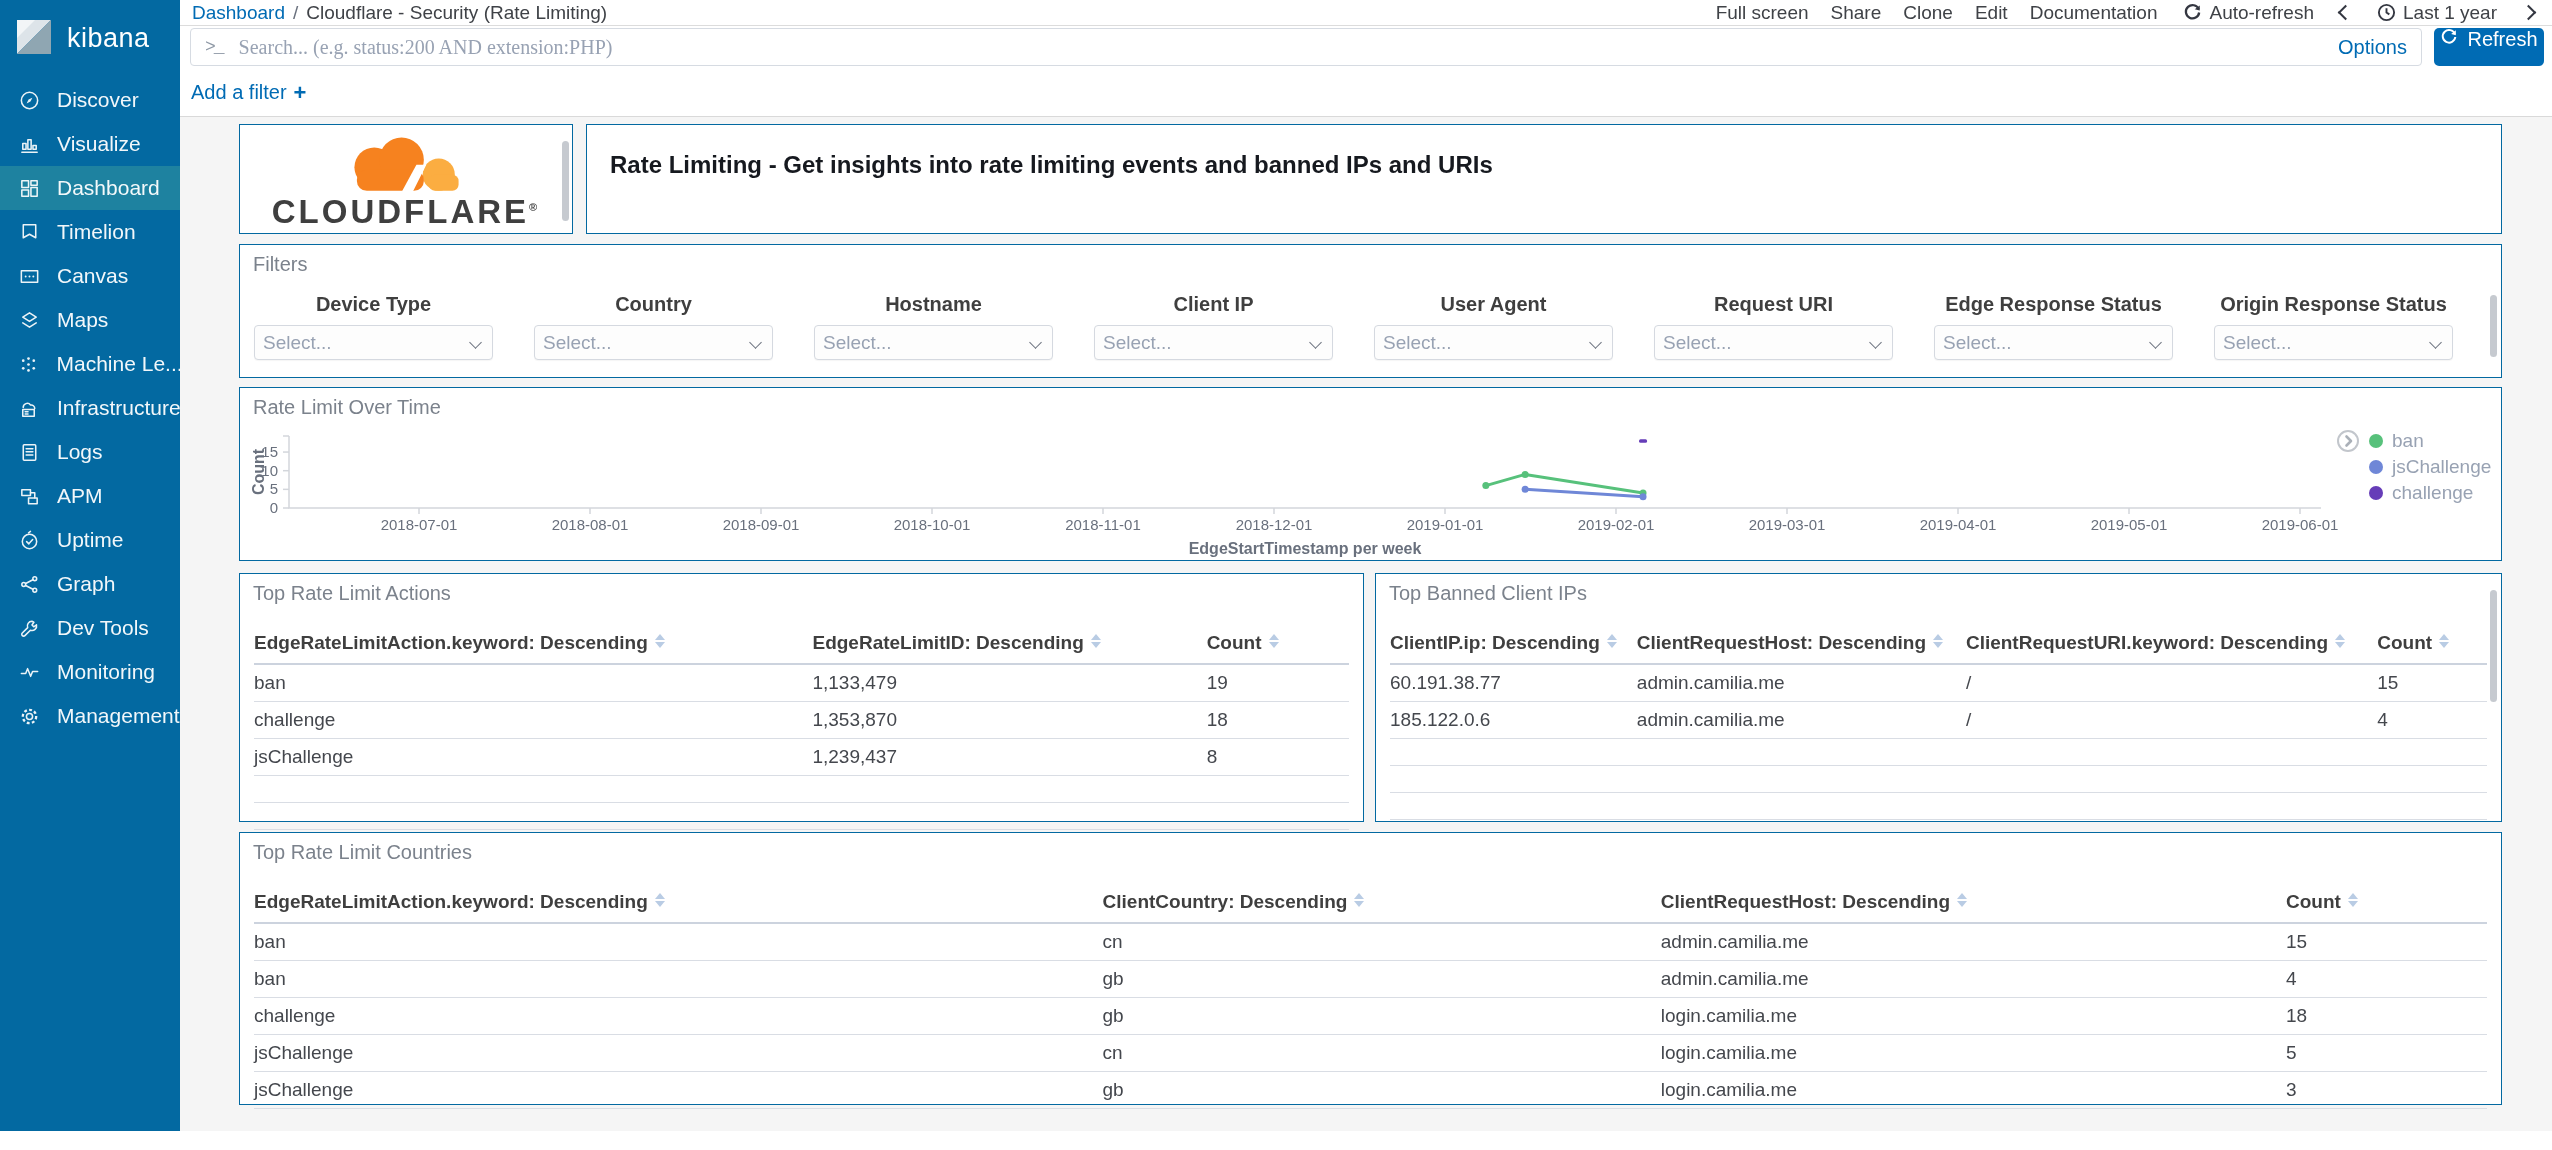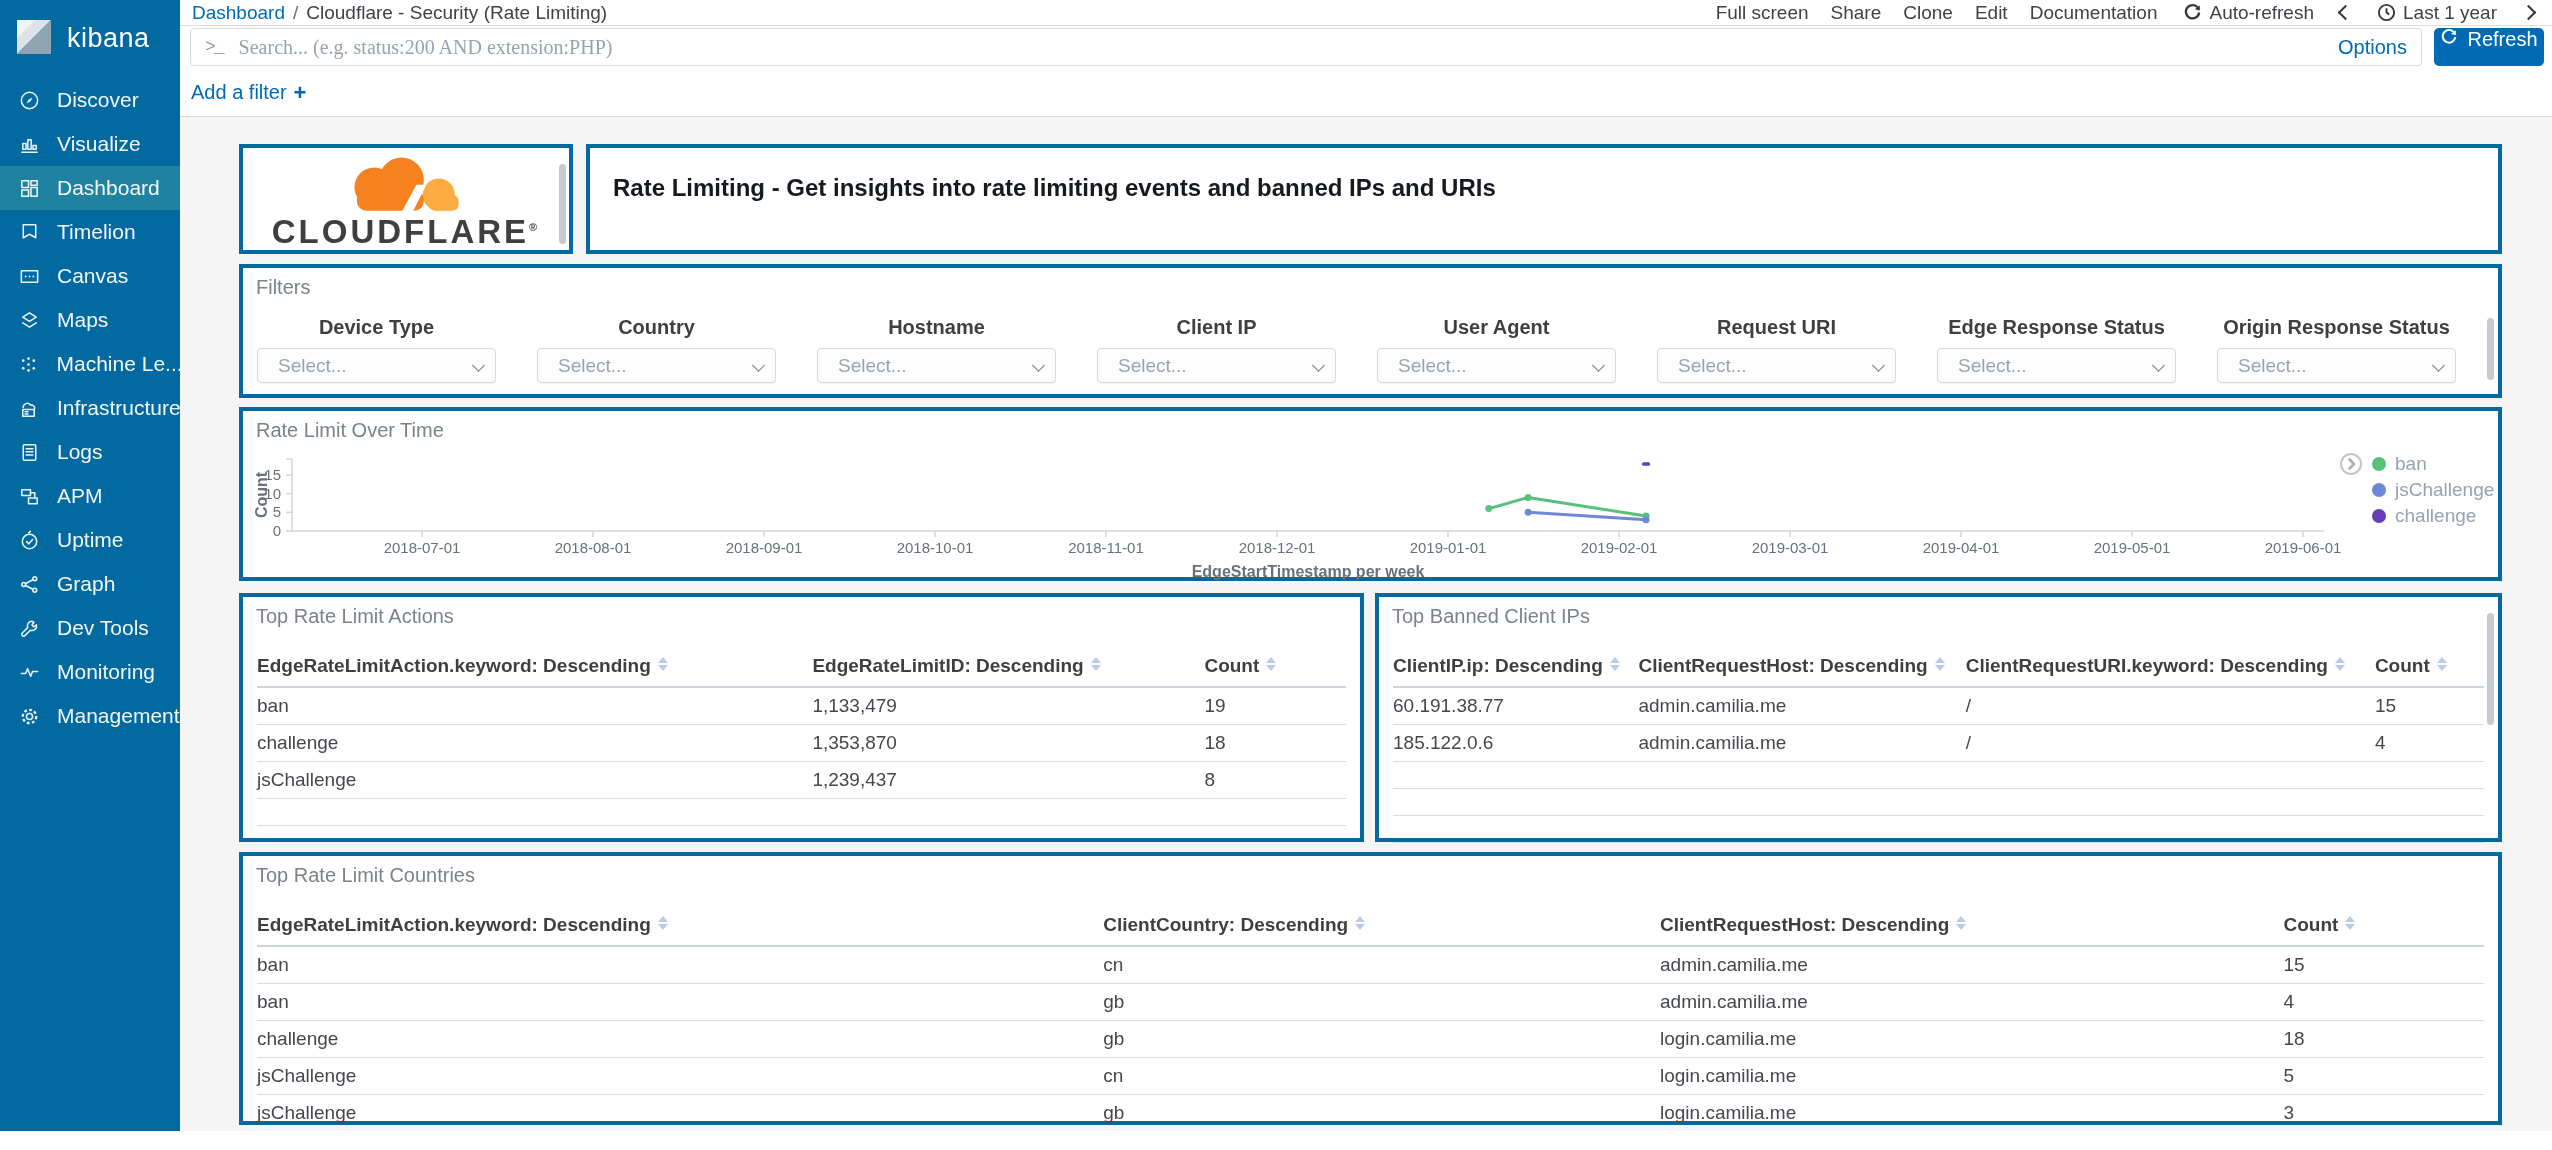--- a/index.html
+++ b/index.html
@@ -38,21 +38,21 @@
   .search-input::placeholder { color:#98A2B3; }
   .options-link { color:#006BB4; font-size:20px; cursor:pointer; margin-left:12px; }
   .refresh-btn { position:absolute; right:8px; top:2px; width:110px; height:38px; background:#006BB4; color:#fff; border:none; border-radius:5px; font-size:20px; font-family:inherit; display:flex; align-items:flex-start; justify-content:center; gap:9px; cursor:pointer; }
 
   .filterrow { position:relative; height:45px; display:flex; align-items:center; padding-left:11px; }
   .add-filter { color:#006BB4; font-size:20px; cursor:pointer; display:flex; align-items:center; gap:7px; }
   .add-filter .plus { font-weight:bold; font-size:22px; }
 
   
   .content { position:absolute; left:180px; top:117px; width:2372px; height:1014px; background:#f5f5f5; }
-  .panel { position:absolute; background:#fff; border:4px solid #0369a1;margin-top:20px; }
+  .panel { position:absolute; background:#fff; border:1px solid #0369a1; }
   .panel-title { position:absolute; left:13px; top:8px; font-size:20px; color:#7b828c; white-space:nowrap; }
 
   .p-logo      { left:59px;   top:7px;   width:334px;  height:110px; }
   .p-header    { left:406px;  top:7px;   width:1916px; height:110px; }
   .p-filters   { left:59px;   top:127px; width:2263px; height:134px;text-align:center; }
   .p-chart     { left:59px;   top:270px; width:2263px; height:174px;padding-left:31px; }
   .p-actions   { left:59px;   top:456px; width:1125px; height:249px; }
   .p-ips       { left:1195px; top:456px; width:1127px; height:249px; }
   .p-countries { left:59px;   top:715px; width:2263px; height:273px; }
 
@@ -62,21 +62,21 @@
   .cf-wrap { position:absolute; inset:0; display:flex; flex-direction:column; align-items:center; justify-content:center; padding-top:4px; }
   .cf-brand { font-size:33px; font-weight:bold; letter-spacing:3px; color:#3F3F3F; line-height:1; margin-top:-2px; }
   .cf-brand sup { font-size:11px; }
 
   .sb-thumb { position:absolute; width:7px; border-radius:4px; background:#c6cad0; }
 
   
   .filters-row { position:absolute; left:14px; top:48px; right:14px; display:flex; }
   .ffield { width:239px; margin-right:41px; flex:none; }
   .flabel { font-size:20px; font-weight:bold; color:#3F3F3F; margin-bottom:9px; white-space:nowrap; }
-  .fselect { position:relative; height:35px; border:1px solid #d5d9e0; border-radius:4px; background:#fdfdfd; box-shadow:0 1px 1px rgba(0,0,0,.04); display:flex; align-items:center; padding:0 20px; cursor:pointer; }
+  .fselect { position:relative; height:35px; border:1px solid #d5d9e0; border-radius:4px; background:#fdfdfd; box-shadow:0 1px 1px rgba(0,0,0,.04); display:flex; align-items:center; padding:0 8px; cursor:pointer; }
   .fselect .ph { color:#98A2B3; font-size:19px; }
   .fselect .sel-chev { position:absolute; right:12px; top:12px; width:9px; height:9px; border-right:1.7px solid #69707D; border-bottom:1.7px solid #69707D; transform:rotate(45deg); }
 
   
   .chart-svg { position:absolute; left:0; top:0; }
   .legend { position:absolute; left:2096px; top:40px; }
   .legend-row { display:flex; align-items:center; gap:9px; height:26px; font-size:19px; color:#98A2B3; }
   .legend-row .lspacer { width:24px; height:24px; flex:none; }
   .legend-dot { width:14px; height:14px; border-radius:50%; flex:none; }
 

